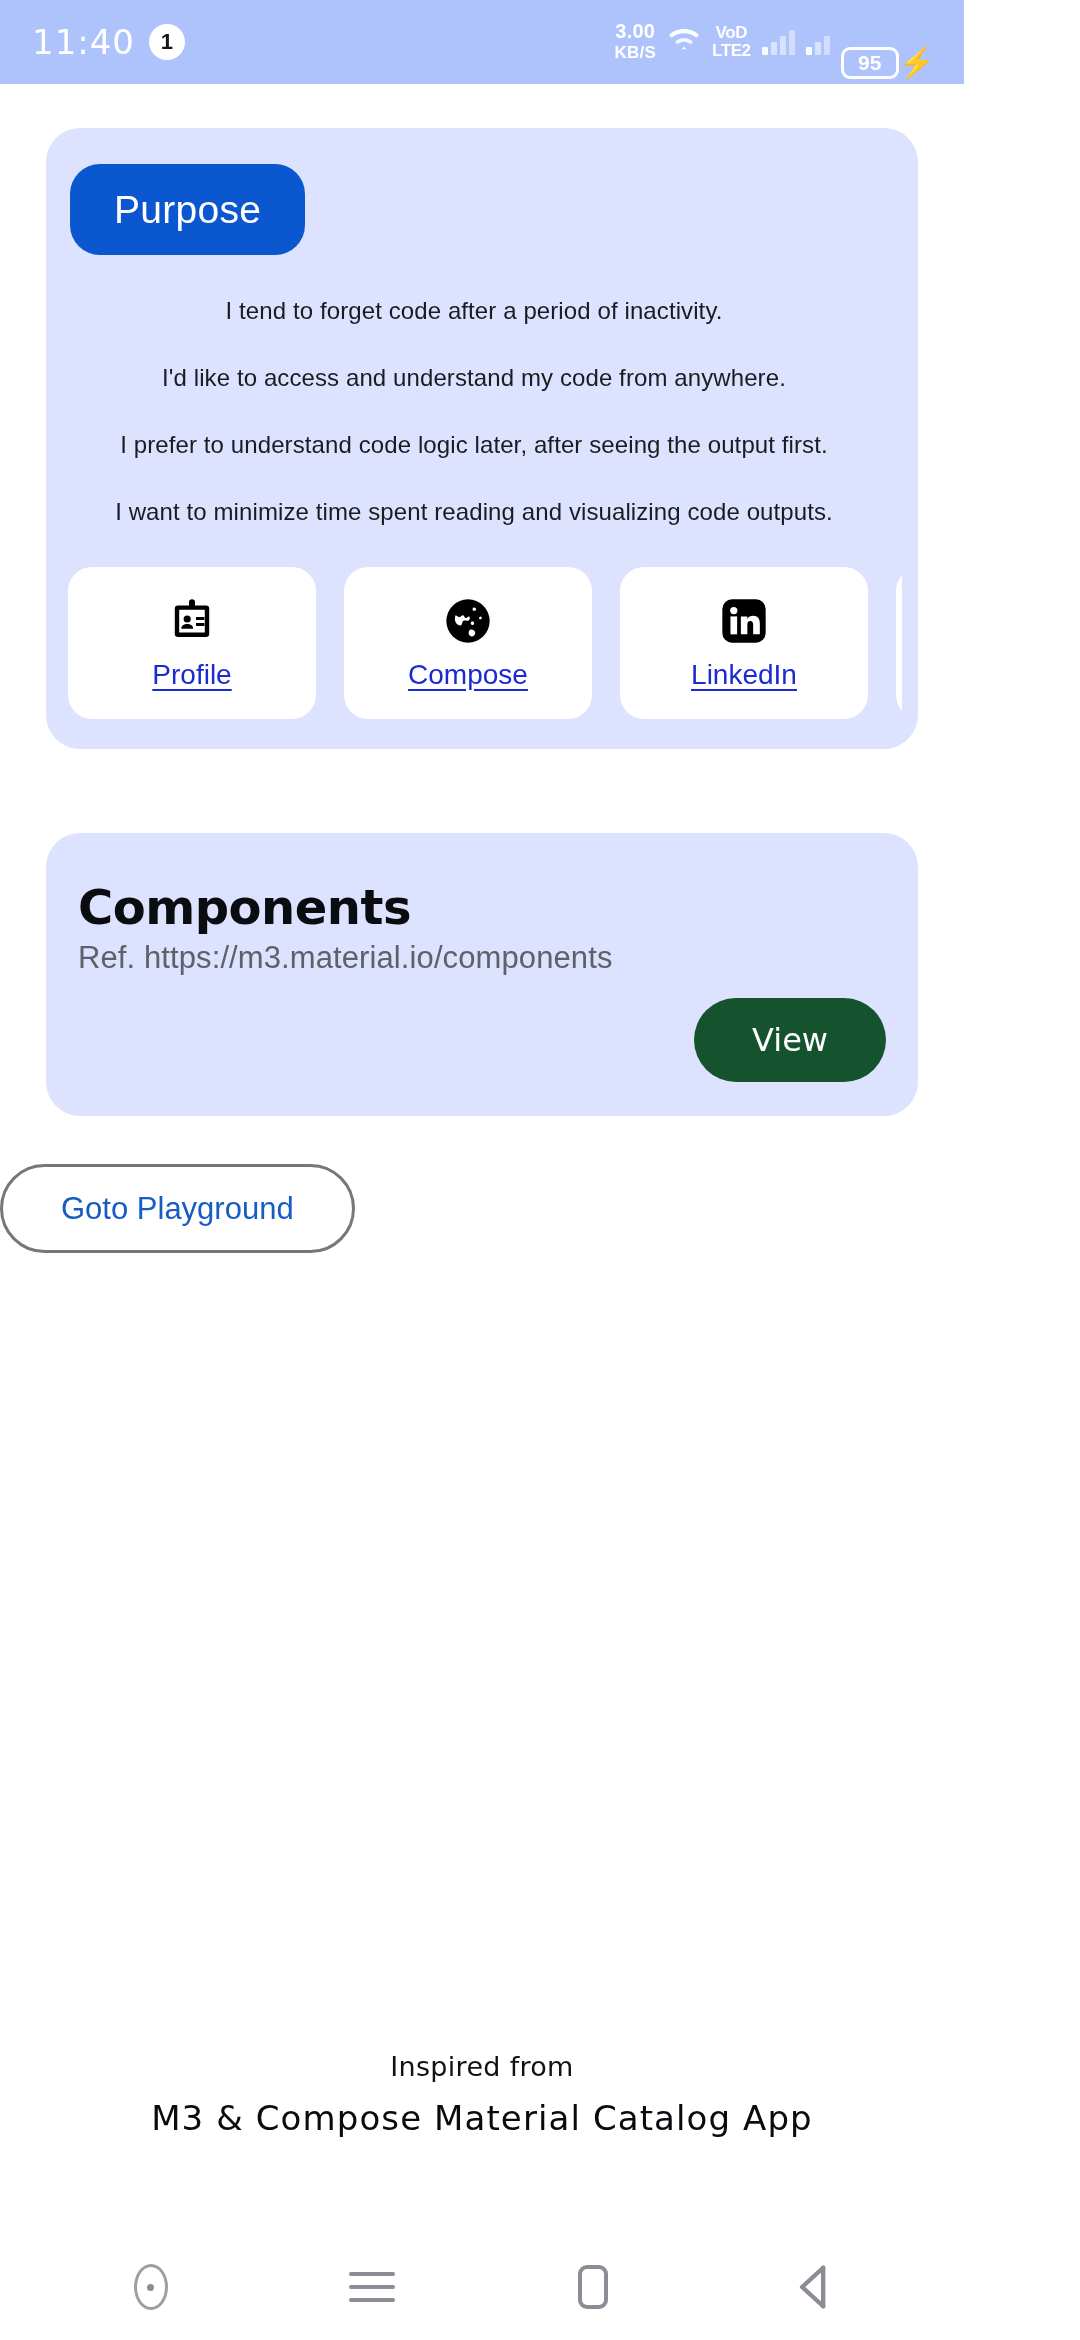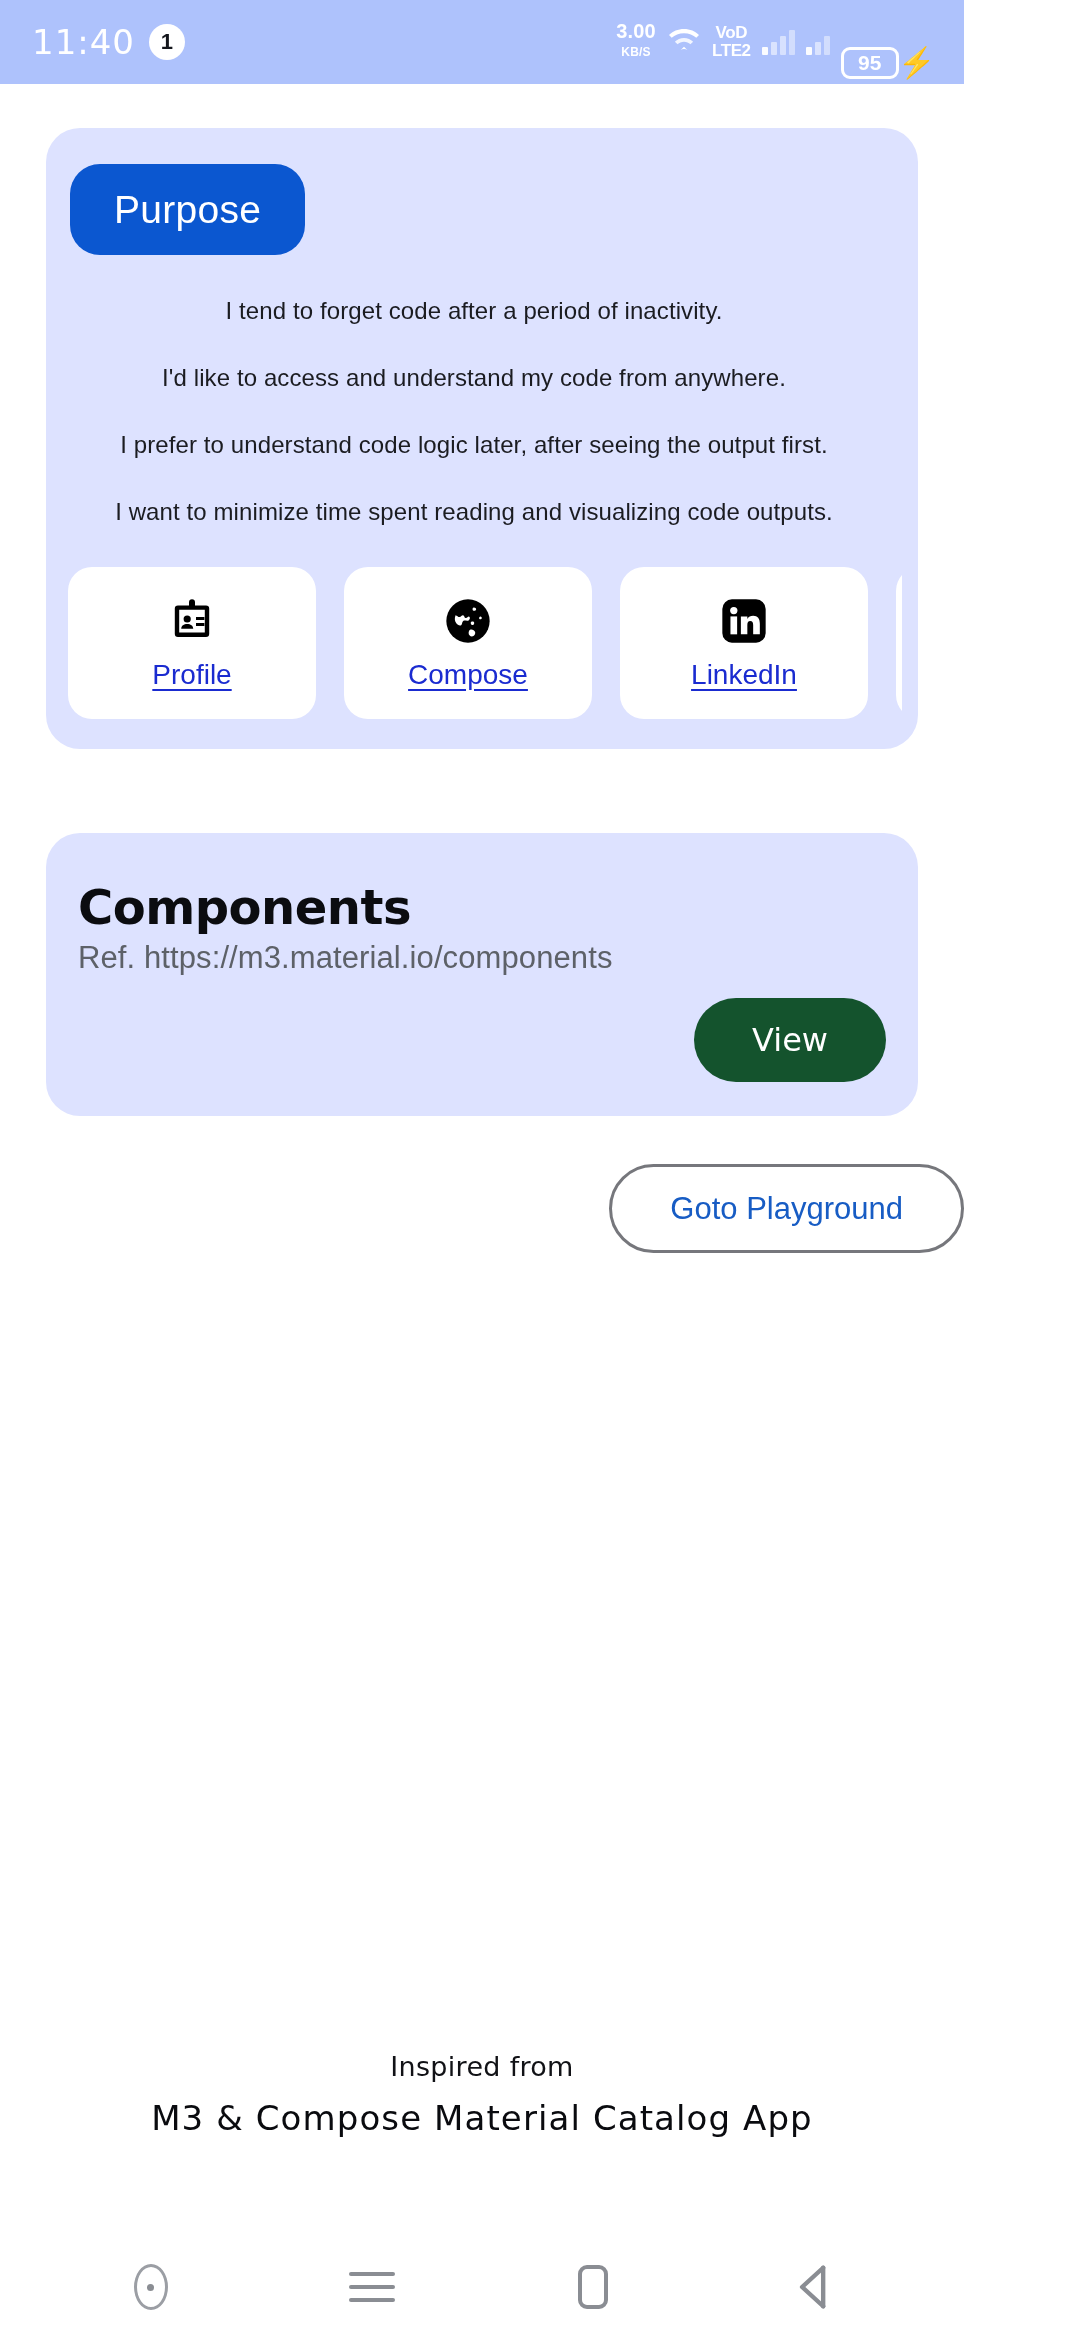--- a/index.html
+++ b/index.html
@@ -59,21 +59,21 @@
     gap: 11px;
   }
   .net-speed {
     color: #ffffff;
     font-size: 20px;
     line-height: 21px;
     text-align: center;
     font-weight: 700;
     letter-spacing: .2px;
   }
-  .net-speed .unit { font-size: 12px; display:block; }
+  .net-speed .unit { font-size: 17px; display:block; }
   .wifi-ico { display: block; }
   .volte-badge {
     color:#ffffff;
     font-size: 17px;
     font-weight: 800;
     line-height: 18px;
     text-align:center;
     letter-spacing:-.4px;
   }
   .sig-bars { display:flex; align-items:flex-end; gap:3px; height:26px; }
@@ -199,21 +199,21 @@
     font-size: 32px;
     padding: 26px 58px;
     font-family: "DejaVu Sans", sans-serif;
     line-height: 1;
     cursor: pointer;
   }
 
   
   .playground-wrap {
     display: flex;
-    justify-content: flex-end;
+    justify-content: flex-start;
     margin-top: 48px;
   }
   .outlined-btn {
     background: #ffffff;
     color: #175CC4;
     border: 3px solid #76777c;
     border-radius: 999px;
     font-size: 31px;
     padding: 26px 58px;
     line-height: 1;

